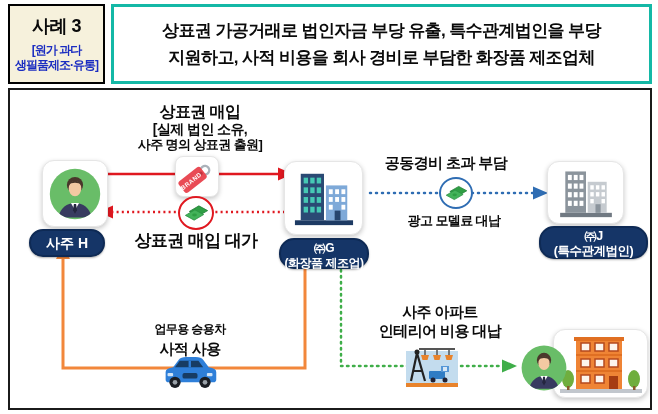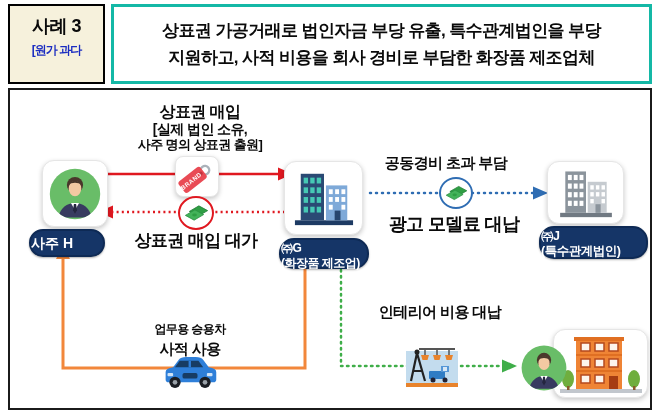--- a/index.html
+++ b/index.html
@@ -15,37 +15,38 @@
   .title-box{left:111px;top:4px;width:541px;height:80px;background:#fff;border:3px solid #14b8a6;
              display:flex;flex-direction:column;justify-content:center;text-align:center;
              font-size:17px;font-weight:800;line-height:27px;letter-spacing:-0.6px;}
 
   
   .diagram{left:8px;top:88px;width:644px;height:322px;border:2px solid #1b1b1b;background:#fff;}
 
   
   .node{background:#fff;border:1px solid #e6e6e6;border-radius:12px;
         box-shadow:0 2px 5px rgba(0,0,0,.22);display:flex;align-items:center;justify-content:center;}
-  .badge{background:#153567;border:2px solid #0e2a55;color:#fff;font-weight:800;
+  .badge{background:#153567;border:2px solid #0e2a55;color:#fff;font-weight:800;text-align:center;
          border-radius:15px;box-shadow:0 1px 2px rgba(0,0,0,.3);}
   .lbl{font-weight:800;text-align:center;letter-spacing:-0.6px;white-space:nowrap;}
   .circle-icon{background:#fff;border-radius:50%;display:flex;align-items:center;justify-content:center;}
 
   svg{display:block;}
   #overlay{pointer-events:none;}
 </style>
 </head>
 <body>
 
 <div id="stage">
 
   <div class="abs case-box">
     <div class="case-label">사례 3</div>
     <div class="case-sub">
       <div>[원가 과다</div>
+      <div>생필품제조·유통]</div>
     </div>
   </div>
   <div class="abs title-box">
     <div>상표권 가공거래로 법인자금 부당 유출, 특수관계법인을 부당</div>
     <div>지원하고, 사적 비용을 회사 경비로 부담한 화장품 제조업체</div>
   </div>
 
   <div class="abs diagram"></div>
 
   <svg id="overlay" class="abs" style="left:0;top:0;" width="658" height="414" viewBox="0 0 658 414">
@@ -62,28 +63,29 @@
   </svg>
 
   <div class="abs" style="left:90px;top:102px;width:220px;">
     <div class="lbl" style="font-size:16px;line-height:19px;">상표권 매입</div>
     <div class="lbl" style="font-size:14px;line-height:16px;">[실제 법인 소유,</div>
     <div class="lbl" style="font-size:13px;line-height:16px;">사주 명의 상표권 출원]</div>
   </div>
   <div class="abs lbl" style="left:96px;top:229px;width:200px;font-size:17px;">상표권 매입 대가</div>
 
   <div class="abs lbl" style="left:365px;top:154px;width:162px;font-size:15px;">공동경비 초과 부담</div>
-  <div class="abs lbl" style="left:373px;top:212px;width:162px;font-size:18px;">광고 모델료 대납</div>
+  <div class="abs lbl" style="left:373px;top:212px;width:162px;font-size:13px;">광고 모델료 대납</div>
 
   <div class="abs" style="left:110px;top:308px;width:160px;">
     <div class="lbl" style="font-size:12px;line-height:19px;margin-top:12px;">업무용 승용차</div>
     <div class="lbl" style="font-size:15px;line-height:19px;">사적 사용</div>
   </div>
 
   <div class="abs" style="left:355px;top:302px;width:170px;">
+    <div class="lbl" style="font-size:15px;line-height:19px;">사주 아파트</div>
     <div class="lbl" style="font-size:15px;line-height:19px;">인테리어 비용 대납</div>
   </div>
 
   <div class="abs node" style="left:42px;top:160px;width:66px;height:67px;">
     <svg width="54" height="54" viewBox="0 0 60 60">
       <clipPath id="avc1">
           <circle cx="30" cy="30" r="28"></circle>
         </clipPath>
       <circle cx="30" cy="30" r="28" fill="#69bd68"></circle>
       <g clip-path="url(#avc1)">

